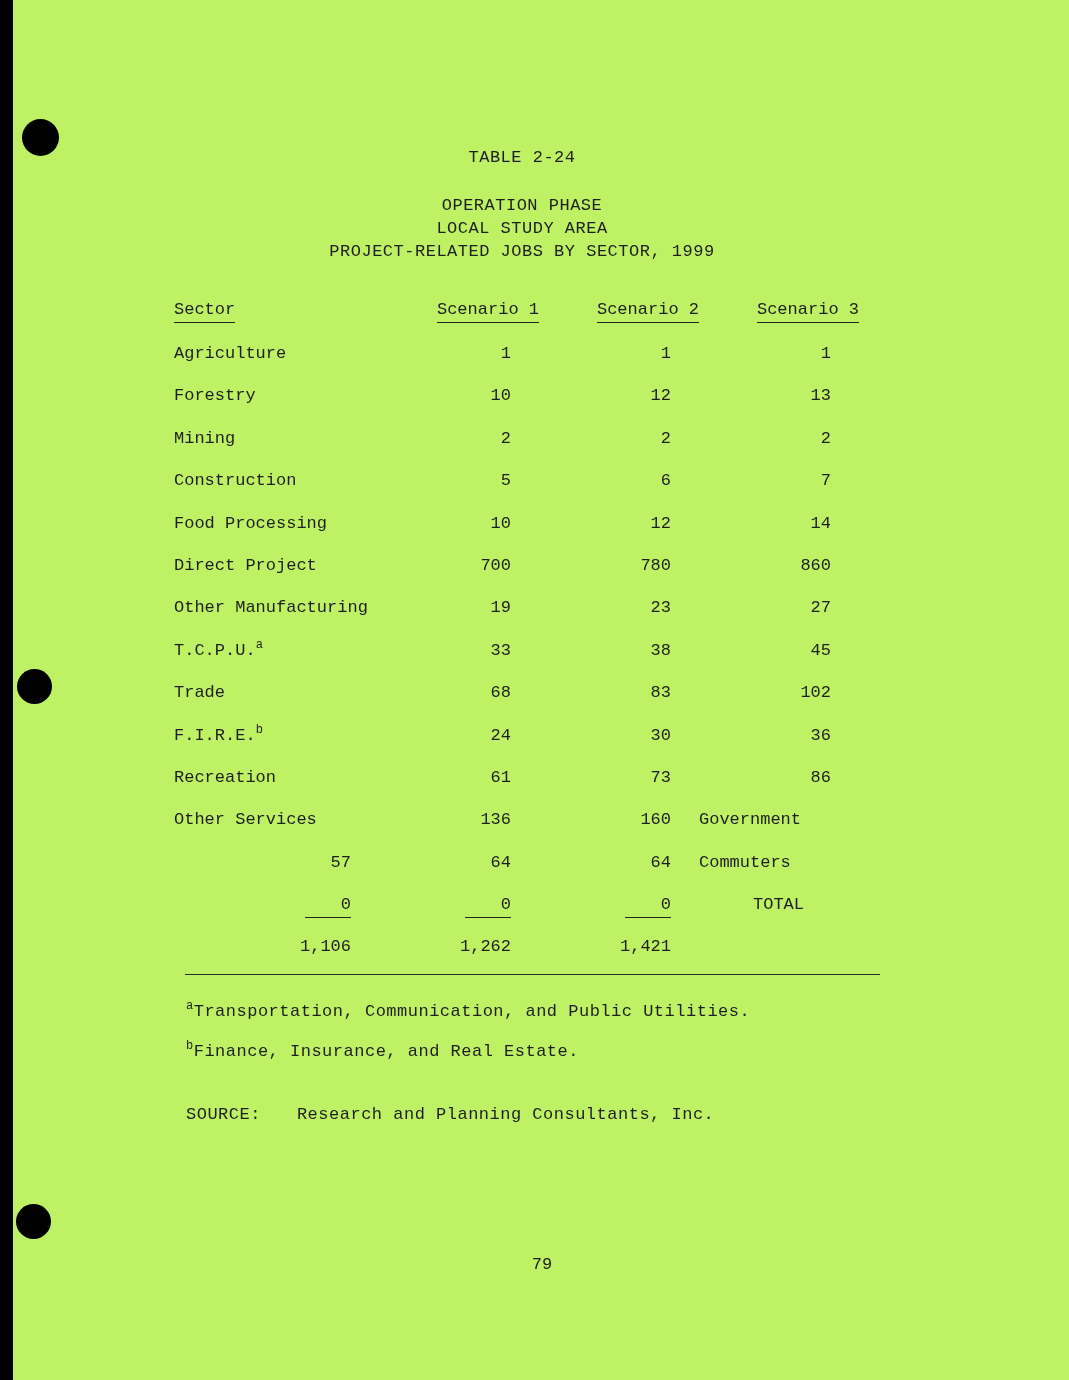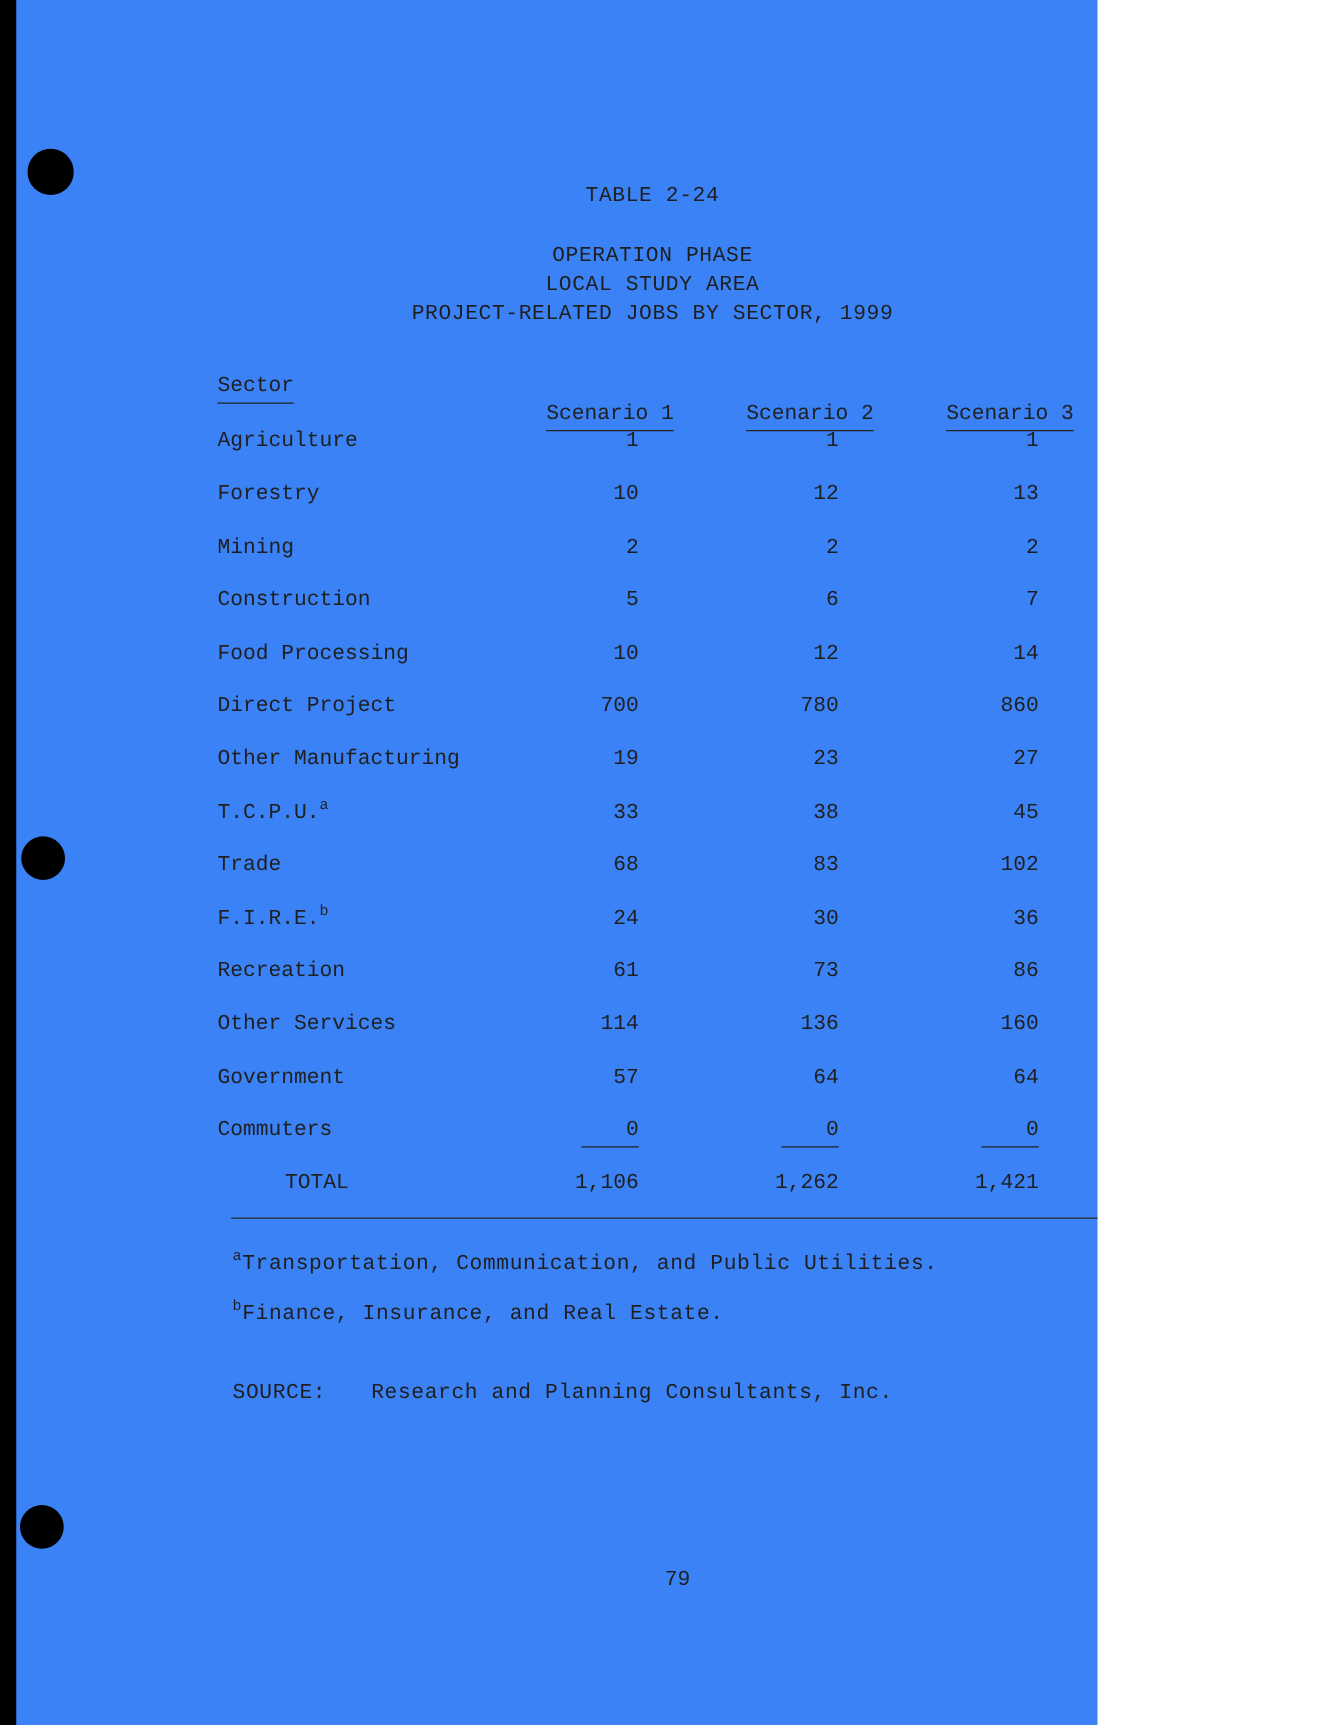--- a/index.html
+++ b/index.html
@@ -4,23 +4,23 @@
 <style>
   * { box-sizing: border-box; margin: 0; padding: 0; }
   html, body { width: 1069px; height: 1380px; }
   body {
     font-family: "Liberation Mono", "DejaVu Sans Mono", monospace;
     background: #ffffff;
     color: #1f1f1f;
   }
   .page {
     position: relative;
-    width: 878px;
+    width: 1069px;
     height: 1380px;
-    background: #3b82f6;
+    background: #bef264;
     overflow: hidden;
     font-size: 17px;
   }
   
   .edge-bar {
     position: absolute;
     left: 0; top: 0;
     width: 13px; height: 1380px;
     background: #000;
   }
@@ -60,21 +60,21 @@
     grid-template-rows: 44px;
     grid-auto-rows: 42.4px;
   }
   .cell { white-space: nowrap; }
   .cell.num { text-align: right; padding-right: 28px; }
   .hdr span.u {
     display: inline-block;
     border-bottom: 1.4px solid #222;
     padding-bottom: 3px;
   }
-  .hdr.num { padding-right: 0; margin-top: 22px; }
+  .hdr.num { padding-right: 0; }
   sup {
     font-size: 12px;
     vertical-align: 7px;
     line-height: 0;
   }
   .uline {
     display: inline-block;
     border-bottom: 1.4px solid #222;
     padding-left: 36px;
     padding-bottom: 3px;
@@ -170,21 +170,20 @@
       <div class="cell num"><span>102</span></div>
       <div class="cell">F.I.R.E.<sup>b</sup></div>
       <div class="cell num"><span>24</span></div>
       <div class="cell num"><span>30</span></div>
       <div class="cell num"><span>36</span></div>
       <div class="cell">Recreation</div>
       <div class="cell num"><span>61</span></div>
       <div class="cell num"><span>73</span></div>
       <div class="cell num"><span>86</span></div>
       <div class="cell">Other Services</div>
-      <div class="cell num"><span>114</span></div>
       <div class="cell num"><span>136</span></div>
       <div class="cell num"><span>160</span></div>
       <div class="cell">Government</div>
       <div class="cell num"><span>57</span></div>
       <div class="cell num"><span>64</span></div>
       <div class="cell num"><span>64</span></div>
       <div class="cell">Commuters</div>
       <div class="cell num"><span class="uline">0</span></div>
       <div class="cell num"><span class="uline">0</span></div>
       <div class="cell num"><span class="uline">0</span></div>

